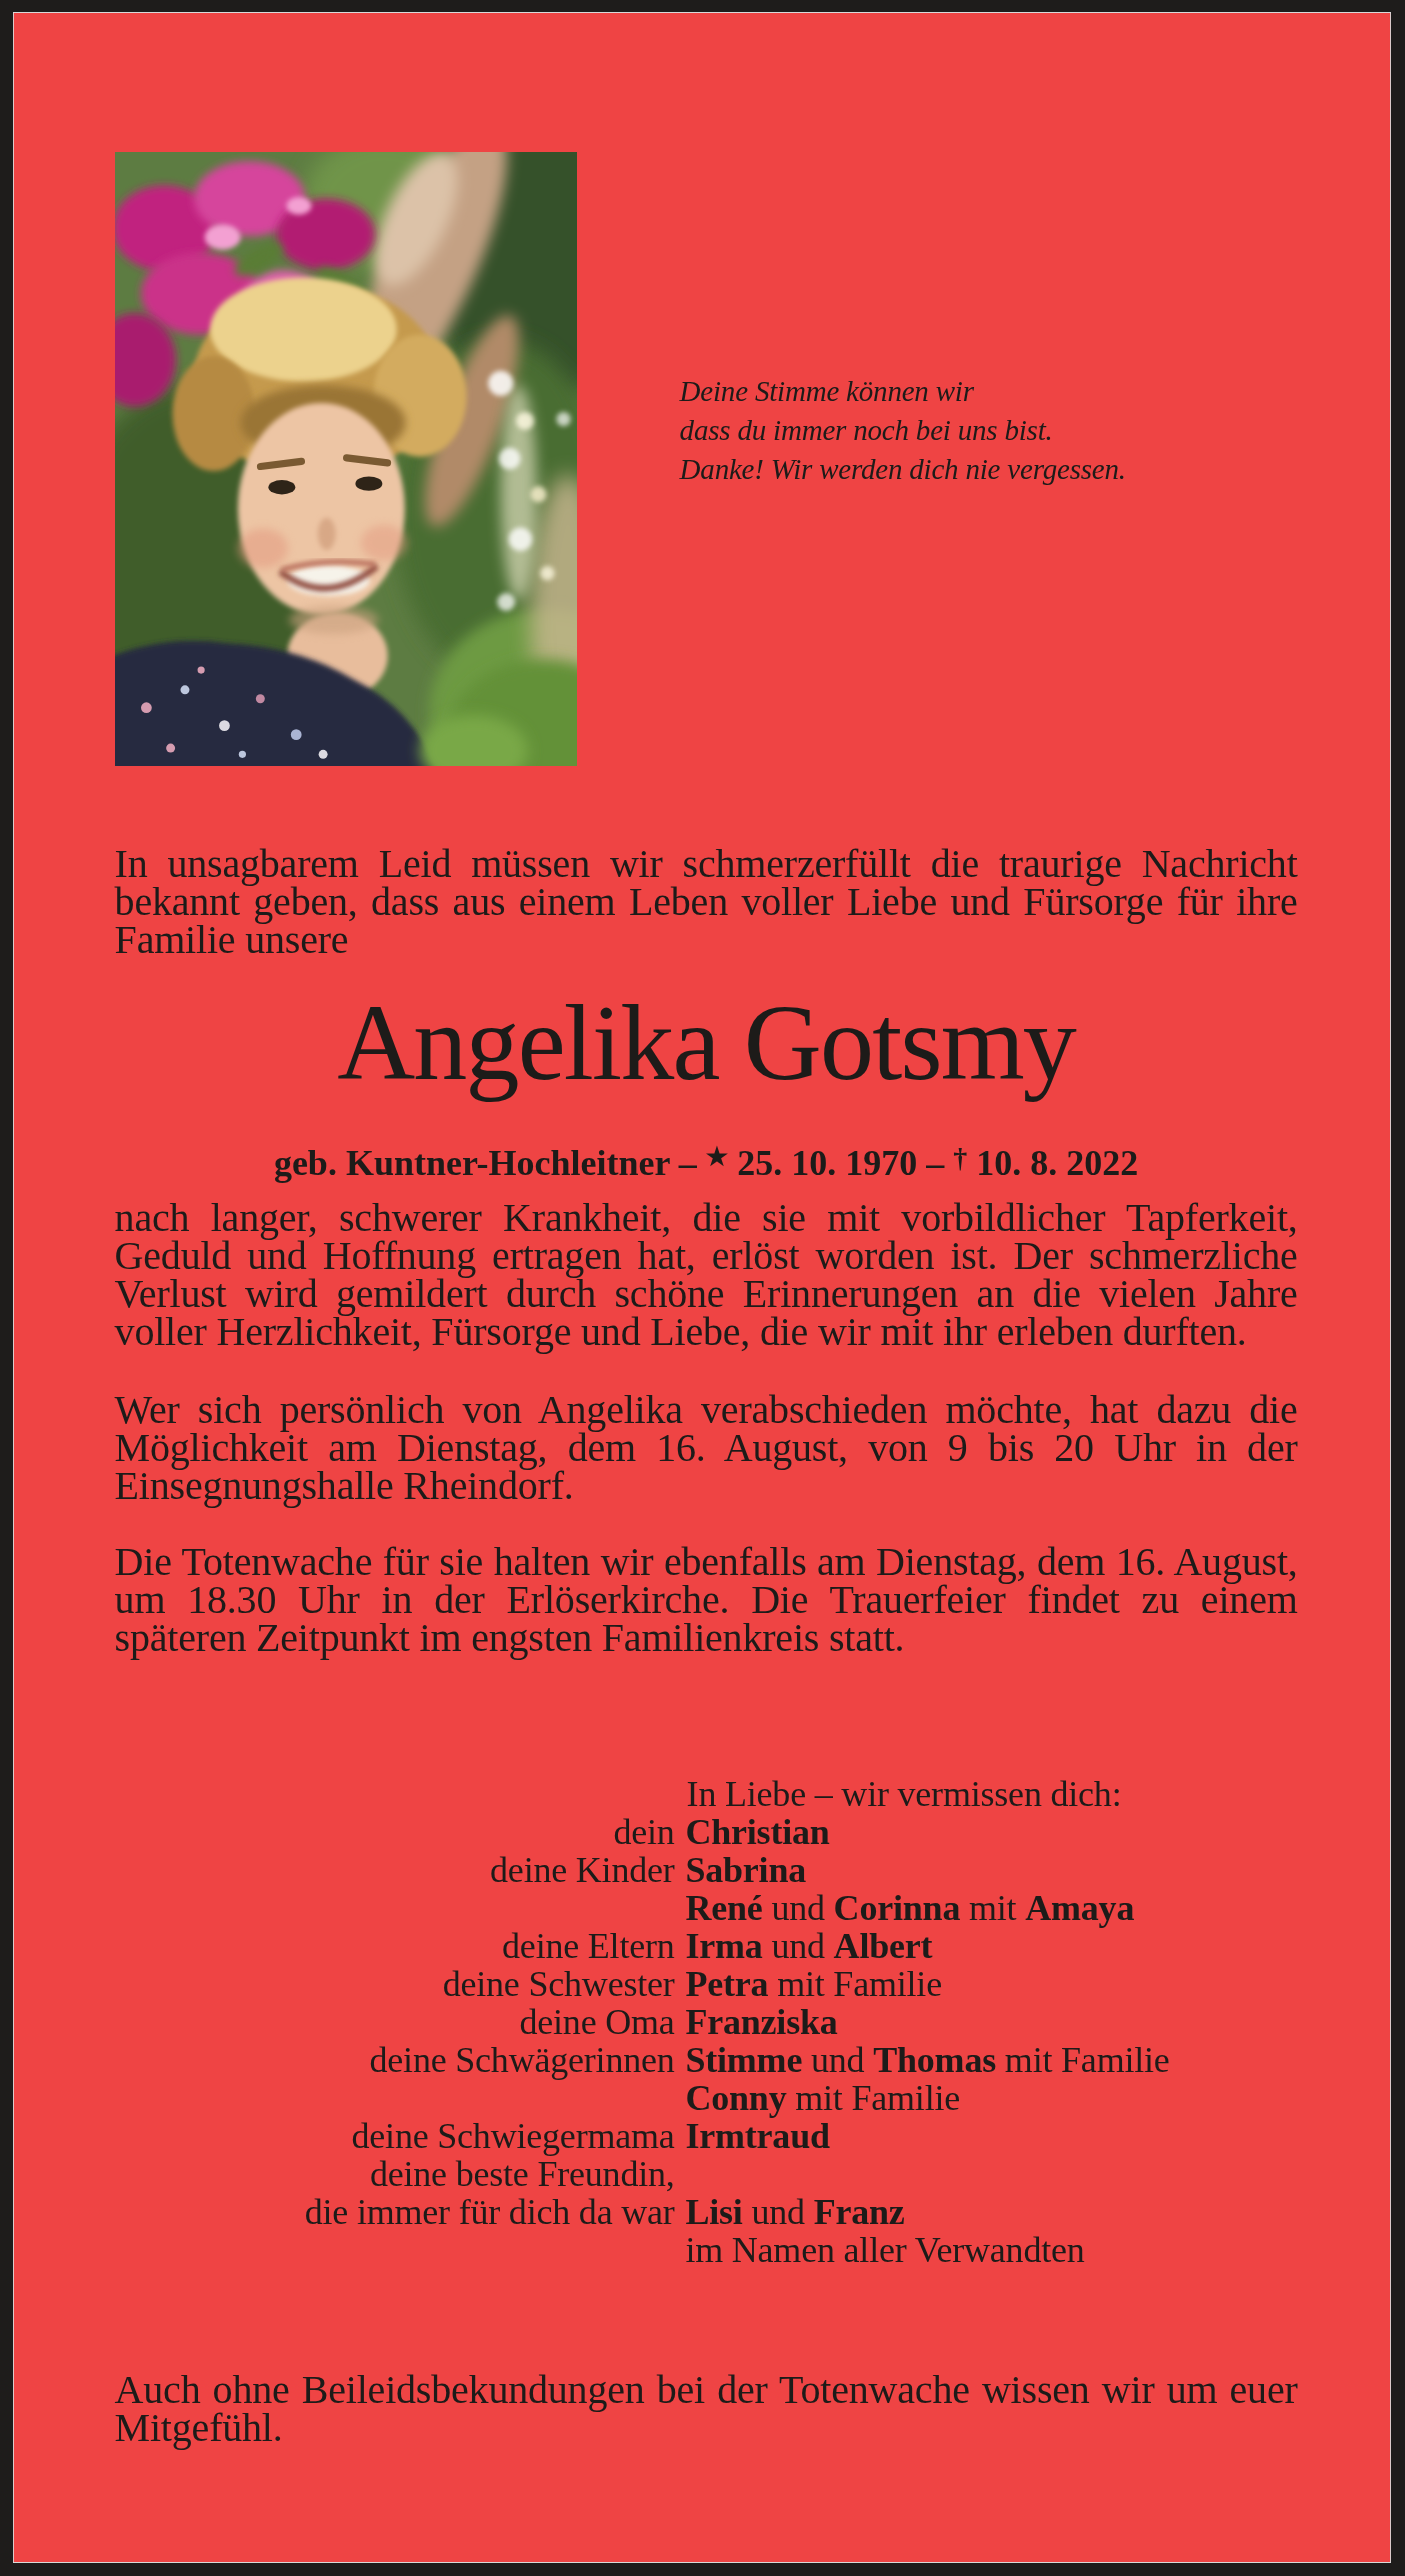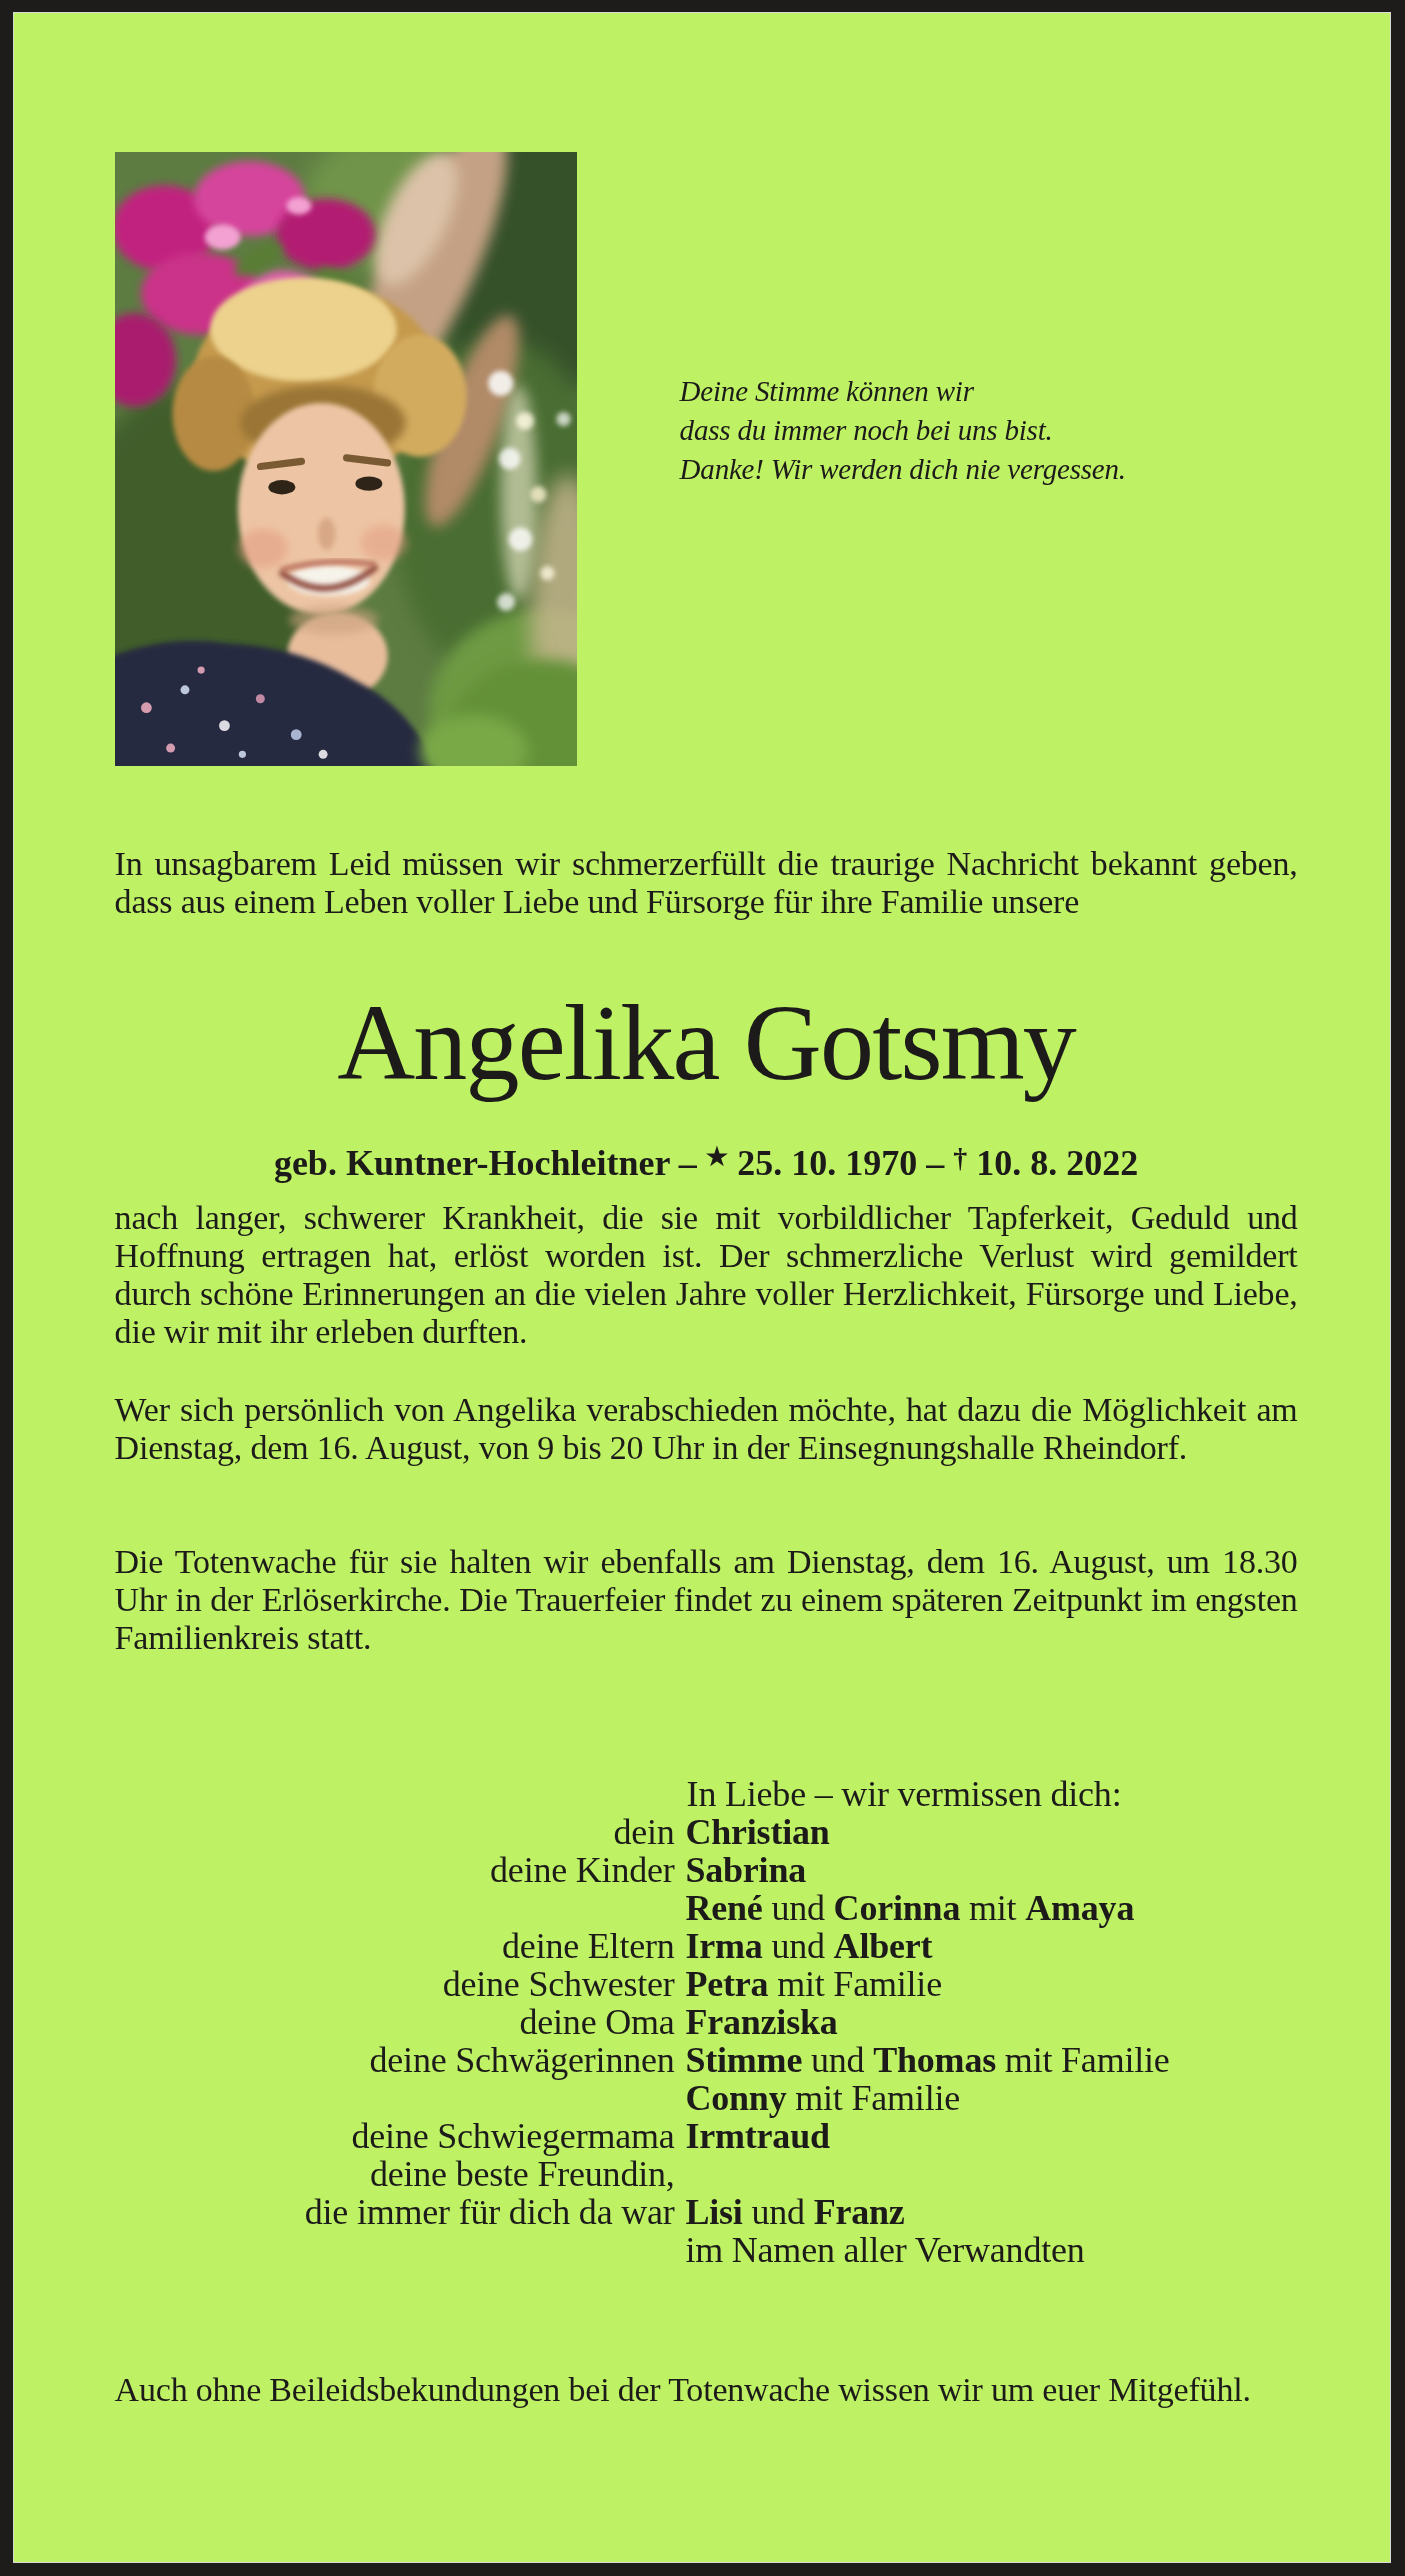--- a/index.html
+++ b/index.html
@@ -4,35 +4,35 @@
 <style>
   html,body{margin:0;padding:0;}
   body{
     width:1405px;height:2576px;position:relative;
     background:#1e1c1b;
     font-family:"Liberation Serif","DejaVu Serif",serif;
     color:#1d1b19;
   }
   .sheet{
     position:absolute;left:12.6px;top:11.7px;right:14.4px;bottom:13.5px;
-    background:#bef264;
+    background:#ef4444;
     box-shadow:inset 0 0 0 0.9px #d9d9d9;
     overflow:hidden;
   }
   .photo{
     position:absolute;left:102px;top:140px;width:462px;height:614px;
   }
   .photo svg{display:block;width:100%;height:100%;}
   .quote{
     position:absolute;left:667px;top:360px;
     font-style:italic;font-size:29px;line-height:39px;letter-spacing:-0.2px;
   }
   .par{
     position:absolute;left:102px;width:1183px;
-    font-size:34px;line-height:38px;letter-spacing:-0.2px;
+    font-size:40px;line-height:38px;letter-spacing:-0.2px;
     text-align:justify;
   }
   .intro{top:833px;}
   .deceased-name{
     position:absolute;left:102px;width:1183px;top:977px;
     text-align:center;font-size:108px;line-height:108px;letter-spacing:-1.8px;
     white-space:nowrap;
   }
   .subtitle{
     position:absolute;left:102px;width:1183px;top:1111px;

